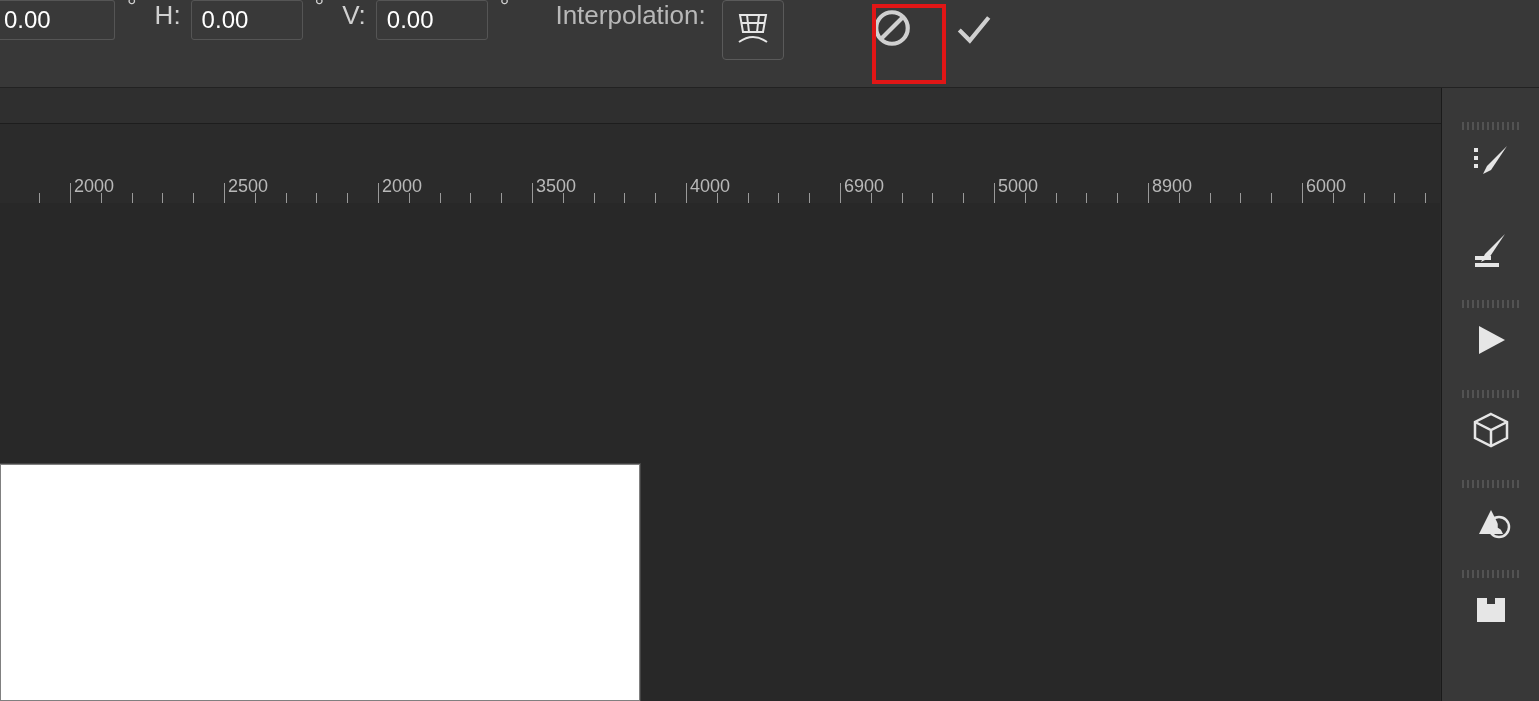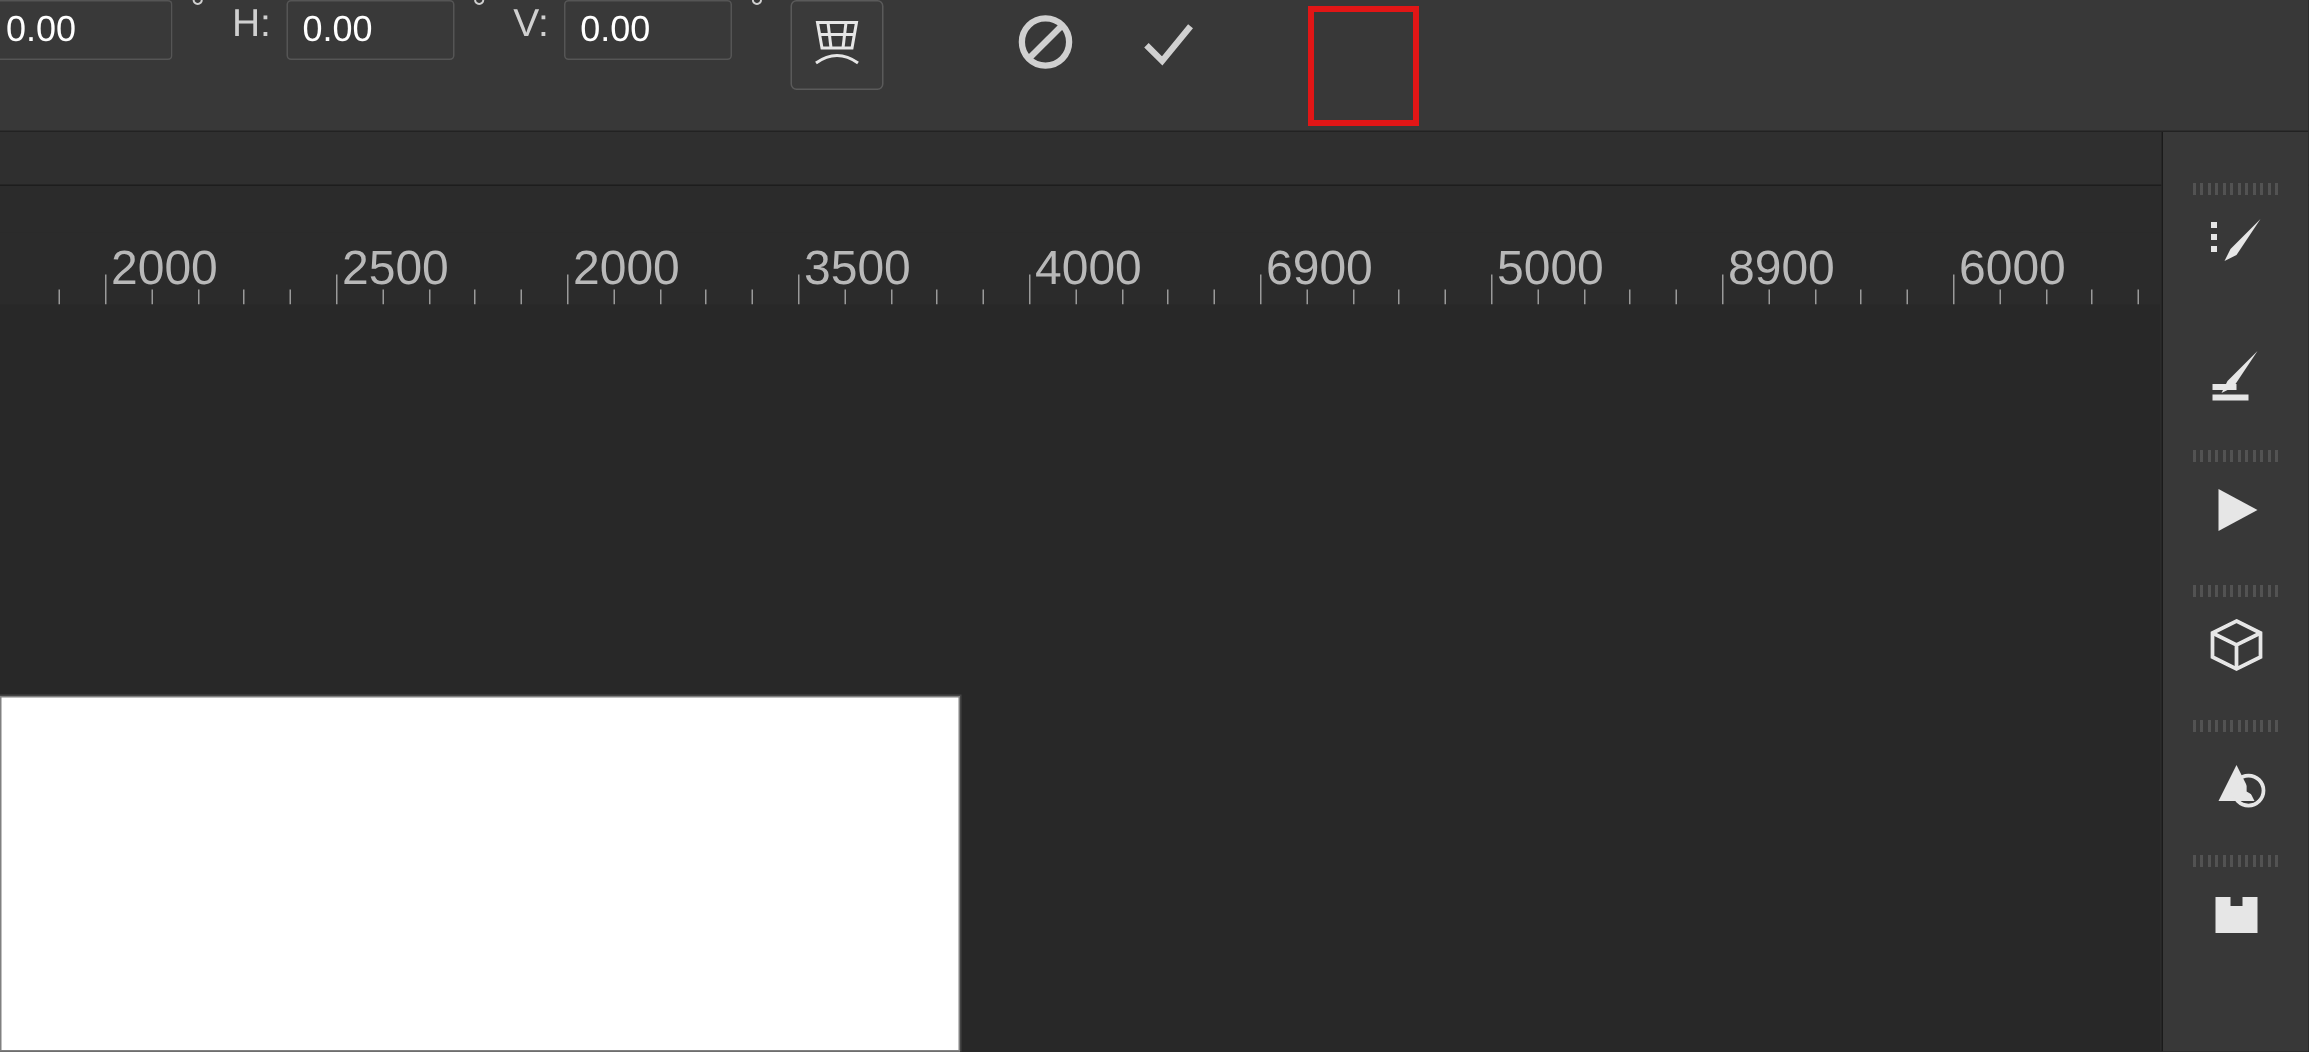--- a/index.html
+++ b/index.html
@@ -132,21 +132,21 @@
     position: absolute;
     bottom: 0;
     width: 1px;
     background: #9a9a9a;
   }
   .ruler-tick.minor { height: 10px; }
   .ruler-tick.major { height: 20px; }
   .ruler-label {
     position: absolute;
     bottom: 6px;
-    font-size: 32px;
+    font-size: 18px;
     color: #b8b8b8;
     white-space: nowrap;
   }
 
   
   .canvas-area {
     position: absolute;
     left: 0; top: 203px;
     width: 1440px;
     height: 498px;
@@ -215,20 +215,21 @@
   <span class="deg-mark">°</span>
 
   <span class="field-label">H:</span>
   <span class="num-input" style="width:112px;">0.00</span>
   <span class="deg-mark">°</span>
 
   <span class="field-label">V:</span>
   <span class="num-input" style="width:112px;">0.00</span>
   <span class="deg-mark">°</span>
 
+  <span class="interp-label">Interpolation:</span>
 
   <span class="warp-btn">
     <svg viewBox="0 0 40 40" width="40" height="40">
       <path d="M7 5 L33 5 L30 22 L10 22 Z" fill="none" stroke="#e6e6e6" stroke-width="2"></path>
       <line x1="14" y1="5" x2="16" y2="22" stroke="#e6e6e6" stroke-width="2"></line>
       <line x1="26" y1="5" x2="24" y2="22" stroke="#e6e6e6" stroke-width="2"></line>
       <line x1="9" y1="13" x2="31" y2="13" stroke="#e6e6e6" stroke-width="2"></line>
       <path d="M6 32 Q20 22 34 32" fill="none" stroke="#e6e6e6" stroke-width="2"></path>
     </svg>
   </span>

